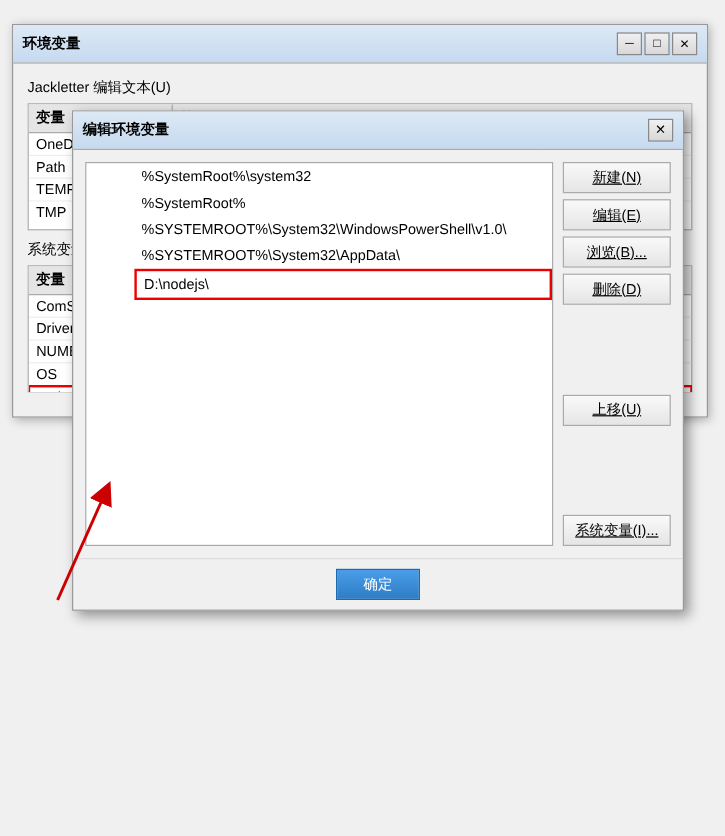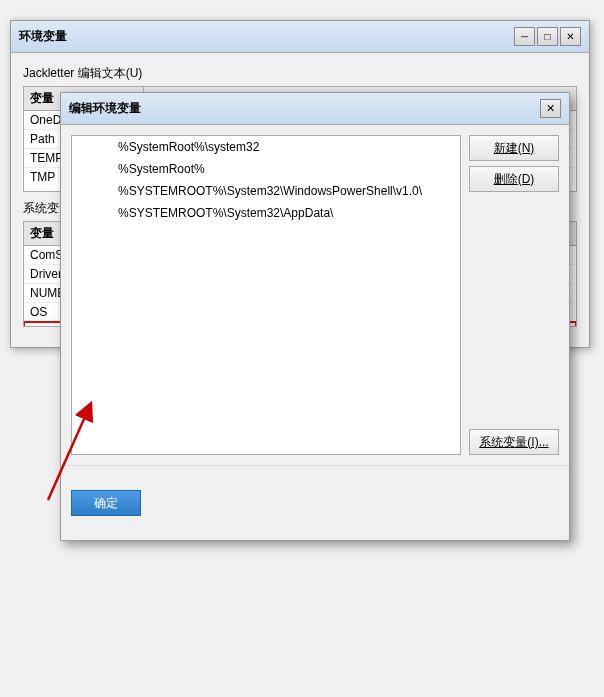--- a/index.html
+++ b/index.html
@@ -200,22 +200,22 @@
       cursor: pointer;
       font-size: 12px;
       font-family: "Microsoft YaHei", sans-serif;
       display: flex;
       align-items: center;
       justify-content: center;
     }
 
     .dialog-footer {
       display: flex;
-      justify-content: flex-start;
-      padding: 24px 10px;
+      justify-content: center;
+      padding: 8px 10px;
       gap: 8px;
       border-top: 1px solid #ddd;
     }
 
     .footer-btn {
       width: 70px;
       height: 26px;
       background: linear-gradient(to bottom, #f9f9f9, #e5e5e5);
       border: 1px solid #aaa;
       cursor: pointer;
@@ -334,26 +334,30 @@
     <span class="title-bar-text">编辑环境变量</span>
     <div class="dialog-close-btn">✕</div>
   </div>
 
   <div class="dialog-content">
     <div class="path-list-container">
       <div class="path-item">%SystemRoot%\system32</div>
       <div class="path-item">%SystemRoot%</div>
       <div class="path-item">%SYSTEMROOT%\System32\WindowsPowerShell\v1.0\</div>
       <div class="path-item">%SYSTEMROOT%\System32\AppData\</div>
+      <div class="path-item highlighted">D:\nodejs\</div>
     </div>
 
     <div class="dialog-buttons">
       <button class="dialog-btn">新建(N)</button>
+      <button class="dialog-btn">编辑(E)</button>
+      <button class="dialog-btn">浏览(B)...</button>
       <button class="dialog-btn">删除(D)</button>
       <div class="spacer" style="height:16px;"></div>
+      <button class="dialog-btn">上移(U)</button>
       <div class="spacer" style="height:16px;"></div>
       <button class="dialog-btn">系统变量(I)...</button>
     </div>
   </div>
 
   <div class="dialog-footer">
     <button class="footer-btn primary">确定</button>
   </div>
 </div>
 

